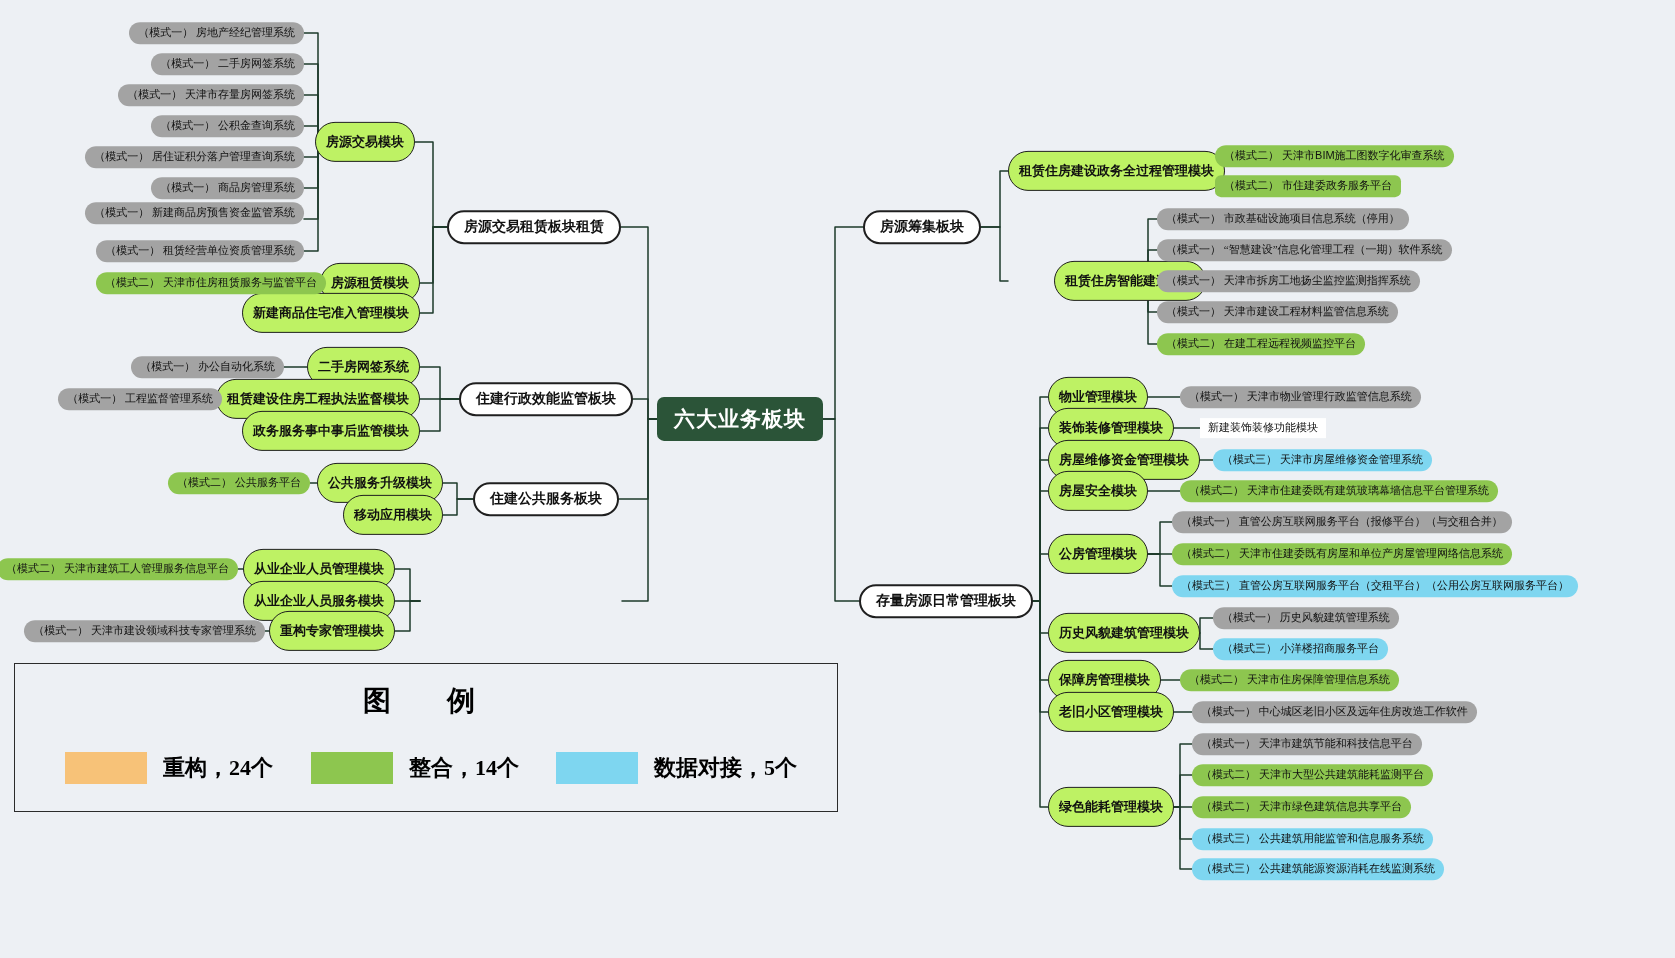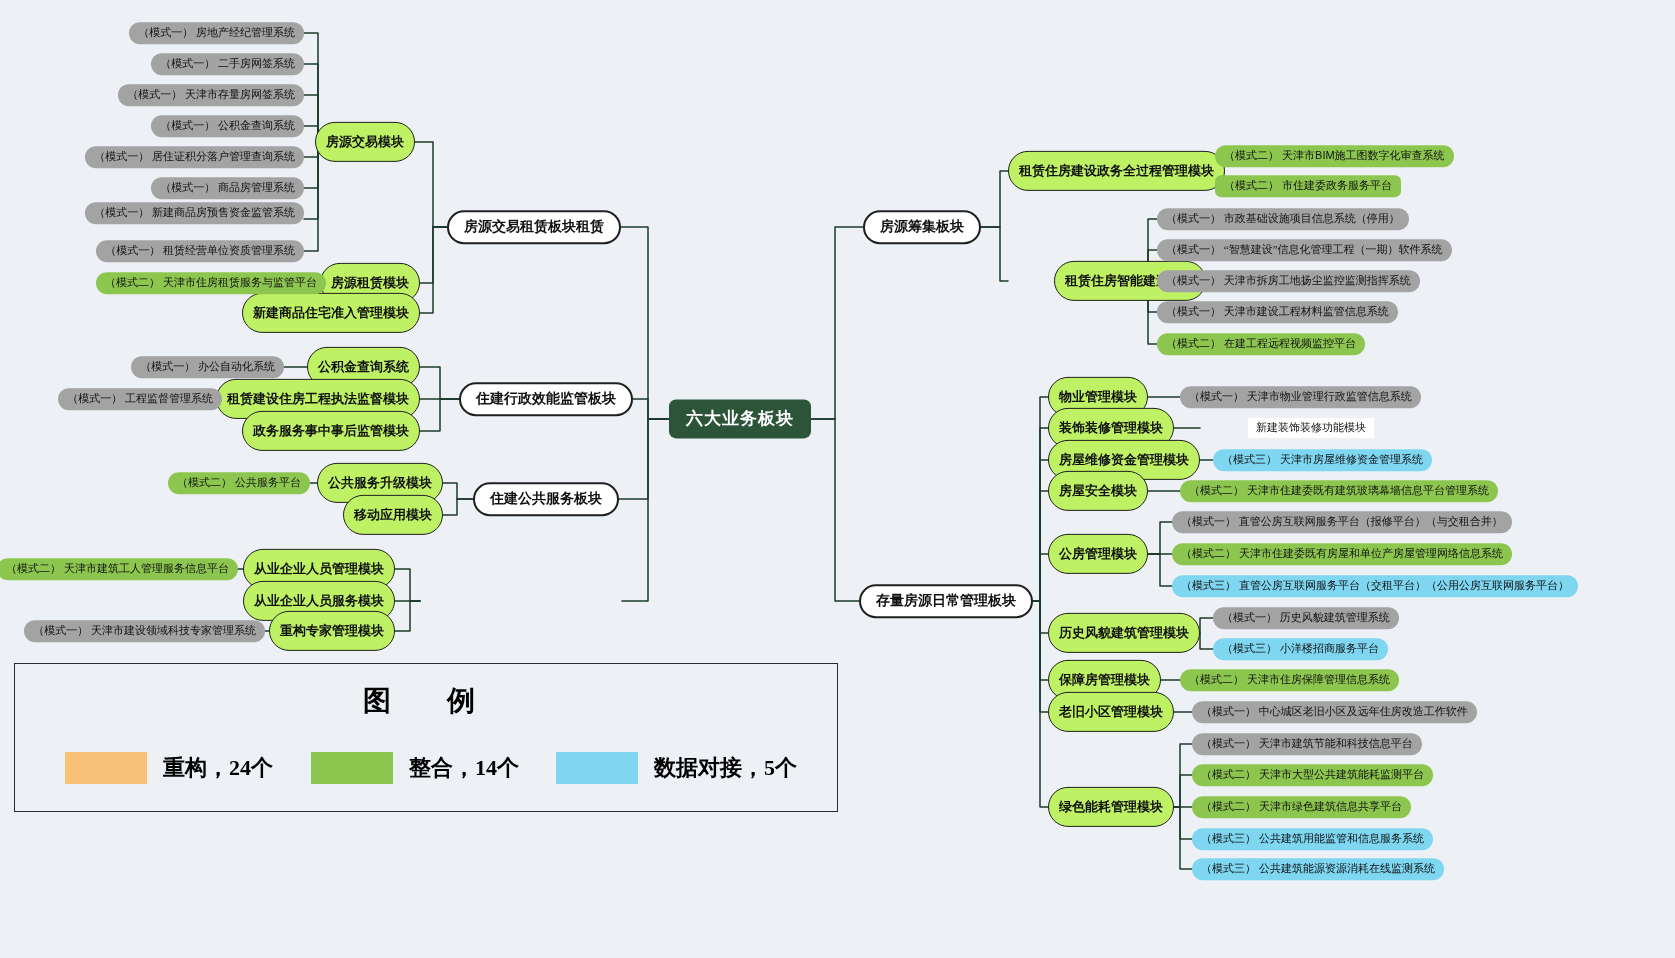--- a/index.html
+++ b/index.html
@@ -56,21 +56,21 @@
     border-radius: 999px;
     padding: 6px 15px;
     font-size: 14px;
     font-weight: bold;
   }
   .center {
     background: #2b5438;
     color: #ffffff;
     border-radius: 7px;
     padding: 9px 17px;
-    font-size: 17px;
+    font-size: 21px;
     font-weight: bold;
     letter-spacing: 1px;
   }
   .legend {
     position: absolute;
     left: 14px;
     top: 663px;
     width: 824px;
     height: 149px;
     border: 1.5px solid #2b2b2b;
@@ -200,21 +200,21 @@
   </div>
 <div class="node center" style="top: 419px; left: 740px; transform: translate(-50%, -50%);">六大业务板块</div>
     <div class="node branch" style="top: 227px; left: 534px; transform: translate(-50%, -50%);">房源交易租赁板块租赁</div>
     <div class="node branch" style="top: 399px; left: 546px; transform: translate(-50%, -50%);">住建行政效能监管板块</div>
     <div class="node branch" style="top: 499px; left: 546px; transform: translate(-50%, -50%);">住建公共服务板块</div>
     <div class="node branch" style="top: 227px; left: 922px; transform: translate(-50%, -50%);">房源筹集板块</div>
     <div class="node branch" style="top: 601px; left: 946px; transform: translate(-50%, -50%);">存量房源日常管理板块</div>
     <div class="node module" style="top: 142px; right: 1260px; transform: translateY(-50%);">房源交易模块</div>
     <div class="node module" style="top: 283px; right: 1255px; transform: translateY(-50%);">房源租赁模块</div>
     <div class="node module" style="top: 313px; right: 1255px; transform: translateY(-50%);">新建商品住宅准入管理模块</div>
-    <div class="node module" style="top: 367px; right: 1255px; transform: translateY(-50%);">公积金查询系统</div>
+    <div class="node module" style="top: 367px; right: 1255px; transform: translateY(-50%);">二手房网签系统</div>
     <div class="node module" style="top: 399px; right: 1255px; transform: translateY(-50%);">租赁建设住房工程执法监督模块</div>
     <div class="node module" style="top: 431px; right: 1255px; transform: translateY(-50%);">政务服务事中事后监管模块</div>
     <div class="node module" style="top: 483px; right: 1232px; transform: translateY(-50%);">公共服务升级模块</div>
     <div class="node module" style="top: 515px; right: 1232px; transform: translateY(-50%);">移动应用模块</div>
     <div class="node module" style="top: 569px; right: 1280px; transform: translateY(-50%);">从业企业人员管理模块</div>
     <div class="node module" style="top: 601px; right: 1280px; transform: translateY(-50%);">从业企业人员服务模块</div>
     <div class="node module" style="top: 631px; right: 1280px; transform: translateY(-50%);">重构专家管理模块</div>
     <div class="node module" style="top: 171px; left: 1008px; transform: translateY(-50%);">租赁住房建设政务全过程管理模块</div>
     <div class="node module" style="top: 281px; left: 1054px; transform: translateY(-50%); text-align: right;">租赁住房智能建造模块</div>
     <div class="node module" style="top: 397px; left: 1048px; transform: translateY(-50%);">物业管理模块</div>
@@ -241,21 +241,21 @@
     <div class="node system integrate" style="top: 569px; right: 1437px; transform: translateY(-50%);">（模式二） 天津市建筑工人管理服务信息平台</div>
     <div class="node system rebuild" style="top: 631px; right: 1410px; transform: translateY(-50%);">（模式一） 天津市建设领域科技专家管理系统</div>
     <div class="node system integrate" style="top: 156px; left: 1215px; transform: translateY(-50%);">（模式二） 天津市BIM施工图数字化审查系统</div>
     <div class="node system integrate" style="top: 186px; left: 1215px; transform: translateY(-50%); border-radius: 6px;">（模式二） 市住建委政务服务平台</div>
     <div class="node system rebuild" style="top: 219px; left: 1157px; transform: translateY(-50%);">（模式一） 市政基础设施项目信息系统（停用）</div>
     <div class="node system rebuild" style="top: 250px; left: 1157px; transform: translateY(-50%);">（模式一） “智慧建设”信息化管理工程（一期）软件系统</div>
     <div class="node system rebuild" style="top: 281px; left: 1157px; transform: translateY(-50%);">（模式一） 天津市拆房工地扬尘监控监测指挥系统</div>
     <div class="node system rebuild" style="top: 312px; left: 1157px; transform: translateY(-50%);">（模式一） 天津市建设工程材料监管信息系统</div>
     <div class="node system integrate" style="top: 344px; left: 1157px; transform: translateY(-50%);">（模式二） 在建工程远程视频监控平台</div>
     <div class="node system rebuild" style="top: 397px; left: 1180px; transform: translateY(-50%);">（模式一） 天津市物业管理行政监管信息系统</div>
-    <div class="node plain" style="top: 428px; left: 1200px; transform: translateY(-50%); margin-left: 48px;">新建装饰装修功能模块</div>
+    <div class="node plain" style="top: 428px; left: 1200px; transform: translateY(-50%);">新建装饰装修功能模块</div>
     <div class="node system datalink" style="top: 460px; left: 1213px; transform: translateY(-50%);">（模式三） 天津市房屋维修资金管理系统</div>
     <div class="node system rebuild" style="top: 522px; left: 1172px; transform: translateY(-50%);">（模式一） 直管公房互联网服务平台（报修平台）（与交租合并）</div>
     <div class="node system integrate" style="top: 491px; left: 1180px; transform: translateY(-50%);">（模式二） 天津市住建委既有建筑玻璃幕墙信息平台管理系统</div>
     <div class="node system integrate" style="top: 554px; left: 1172px; transform: translateY(-50%);">（模式二） 天津市住建委既有房屋和单位产房屋管理网络信息系统</div>
     <div class="node system datalink" style="top: 586px; left: 1172px; transform: translateY(-50%);">（模式三） 直管公房互联网服务平台（交租平台）（公用公房互联网服务平台）</div>
     <div class="node system rebuild" style="top: 618px; left: 1213px; transform: translateY(-50%);">（模式一） 历史风貌建筑管理系统</div>
     <div class="node system datalink" style="top: 649px; left: 1213px; transform: translateY(-50%);">（模式三） 小洋楼招商服务平台</div>
     <div class="node system integrate" style="top: 680px; left: 1180px; transform: translateY(-50%);">（模式二） 天津市住房保障管理信息系统</div>
     <div class="node system rebuild" style="top: 712px; left: 1192px; transform: translateY(-50%);">（模式一） 中心城区老旧小区及远年住房改造工作软件</div>
     <div class="node system rebuild" style="top: 744px; left: 1192px; transform: translateY(-50%);">（模式一） 天津市建筑节能和科技信息平台</div>

